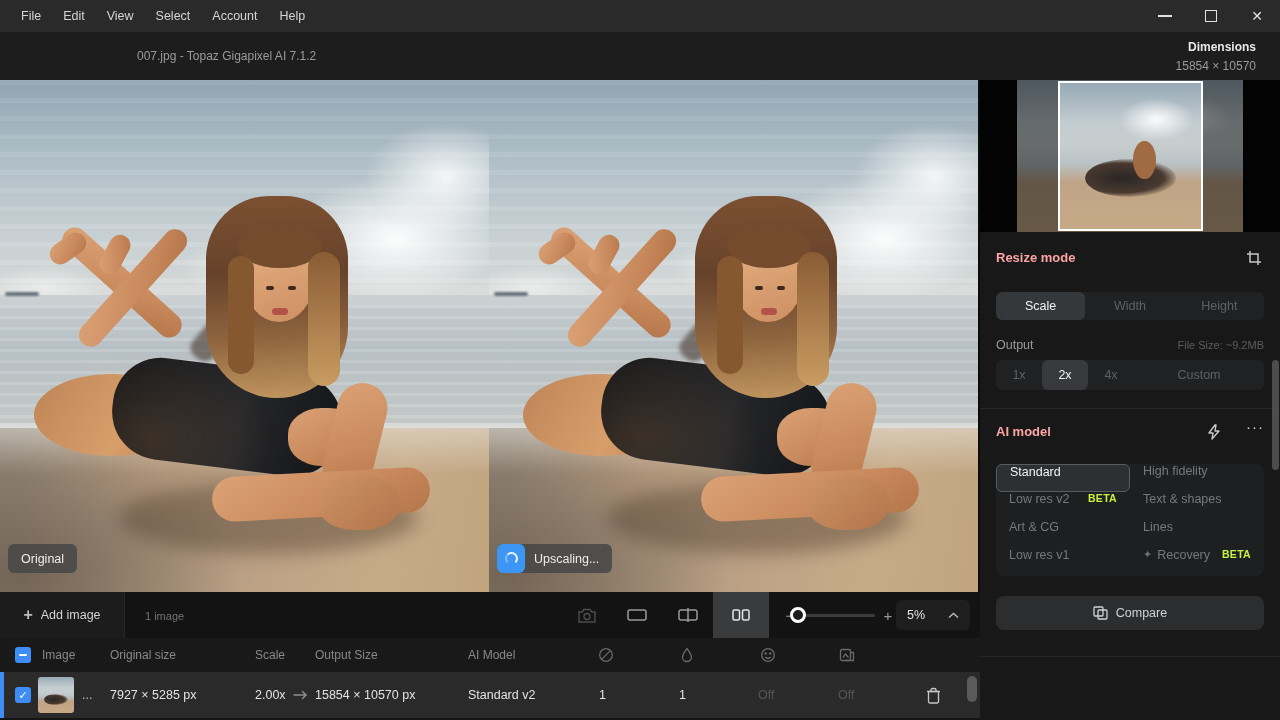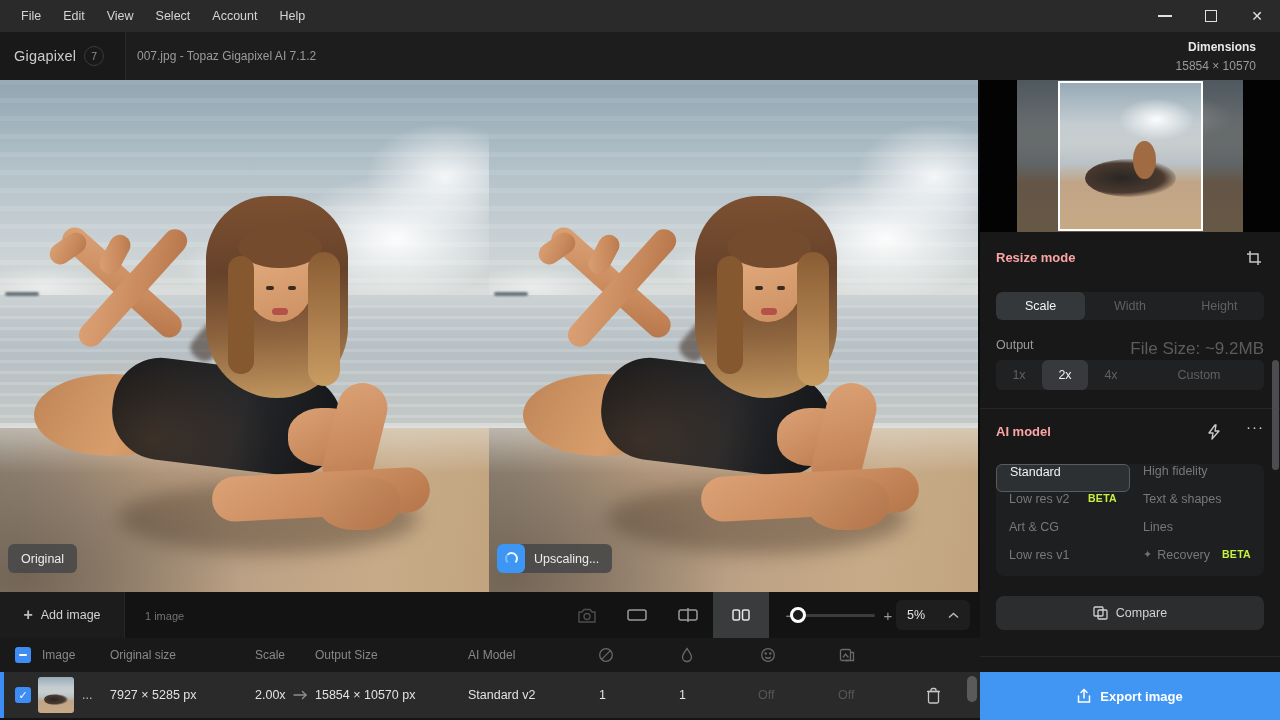--- a/index.html
+++ b/index.html
@@ -109,21 +109,21 @@
     background:radial-gradient(ellipse at 40% 50%, #2a2624 0%, #4a3a30 55%, rgba(74,58,48,0) 75%); }
   .mini-head { position:absolute; left:52%; top:40%; width:16%; height:26%; border-radius:50%; background:#a06a42; }
   .section-title { color:#fca5a5; font-size:13px; font-weight:bold; }
   #resize-title { left:16px; top:170px; }
   #crop-btn { right:16px; top:168px; width:20px; height:20px; color:#c4c4c4; display:flex; align-items:center; justify-content:center; }
   .seg { position:absolute; background:#1f2123; border-radius:6px; display:flex; overflow:hidden; }
   #mode-tabs { left:16px; top:212px; width:268px; height:28px; }
   .tab { flex:1; display:flex; align-items:center; justify-content:center; font-size:12.5px; color:#5e6163; border-radius:6px; }
   .tab.sel { background:#35383b; color:#f2f2f2; }
   #output-label { left:16px; top:258px; color:#9b9b9b; font-size:12.5px; }
-  #file-size { right:16px; top:259px; color:#5c5c5c; font-size:17px; }
+  #file-size { right:16px; top:259px; color:#5c5c5c; font-size:11px; }
   #scale-opts { left:16px; top:280px; width:268px; height:30px; }
   .sopt { width:46px; display:flex; align-items:center; justify-content:center; font-size:12.5px; color:#5e6163; border-radius:6px; }
   .sopt.sel { background:#37393c; color:#f2f2f2; }
   .sopt.wide { flex:1;text-align:right; }
   .hdiv { position:absolute; left:0; width:300px; height:1px; background:#262626; }
 
   #ai-title { left:16px; top:344px; }
   #bolt-btn { right:56px; top:342px; width:20px; height:20px; color:#c9c9c9; display:flex; align-items:center; justify-content:center; }
   #more-btn { right:16px; top:338px; color:#d2d2d2; font-size:15px; letter-spacing:1px; }
   #model-grid { left:16px; top:384px; width:268px; background:#1d1f21; border-radius:8px; padding:0;
@@ -194,24 +194,20 @@
       <div class="win-btn">
           <div class="glyph-max"></div>
         </div>
       <div class="win-btn">
           <span class="glyph-close">✕</span>
         </div>
     </div>
   </div>
 
   <div id="titlebar" class="abs">
-    <div id="brand" class="abs">
-      <span id="brand-name">Gigapixel</span>
-      <span id="brand-badge">7</span>
-    </div>
     <div id="doc-title" class="abs">007.jpg - Topaz Gigapixel AI 7.1.2</div>
     <div id="dims" class="abs">
       <div id="dims-label">Dimensions</div>
       <div id="dims-value">15854 × 10570</div>
     </div>
   </div>
 
   <div id="canvas" class="abs">
     <div class="pane">
       <div class="beach">
@@ -376,28 +372,20 @@
     <div id="compare-btn" class="abs">
       <svg width="15" height="14" viewBox="0 0 15 14" fill="none" stroke="currentColor" stroke-width="1.3">
         <rect x="1" y="1" width="9" height="9" rx="1"></rect>
           <rect x="5" y="4" width="9" height="9" rx="1"></rect>
       </svg>
       <span>Compare</span>
     </div>
 
     <div class="hdiv" style="top:576px"></div>
 
-    <div id="export-btn" class="abs">
-      <svg width="14" height="16" viewBox="0 0 14 16" fill="none" stroke="currentColor" stroke-width="1.5" stroke-linecap="round">
-        <path d="M7 10V2"></path>
-          <path d="M4 4.5 7 1.5l3 3"></path>
-          <path d="M1.5 8v6h11V8"></path>
-      </svg>
-      <span>Export image</span>
-    </div>
   </div>
 
   <div id="panel-scrollbar" class="abs"></div>
 
   <div id="toolbar" class="abs">
     <div id="add-image" class="abs">
       <span id="add-plus">+</span>
       <span>Add image</span>
     </div>
     <div id="image-count" class="abs">1 image</div>

